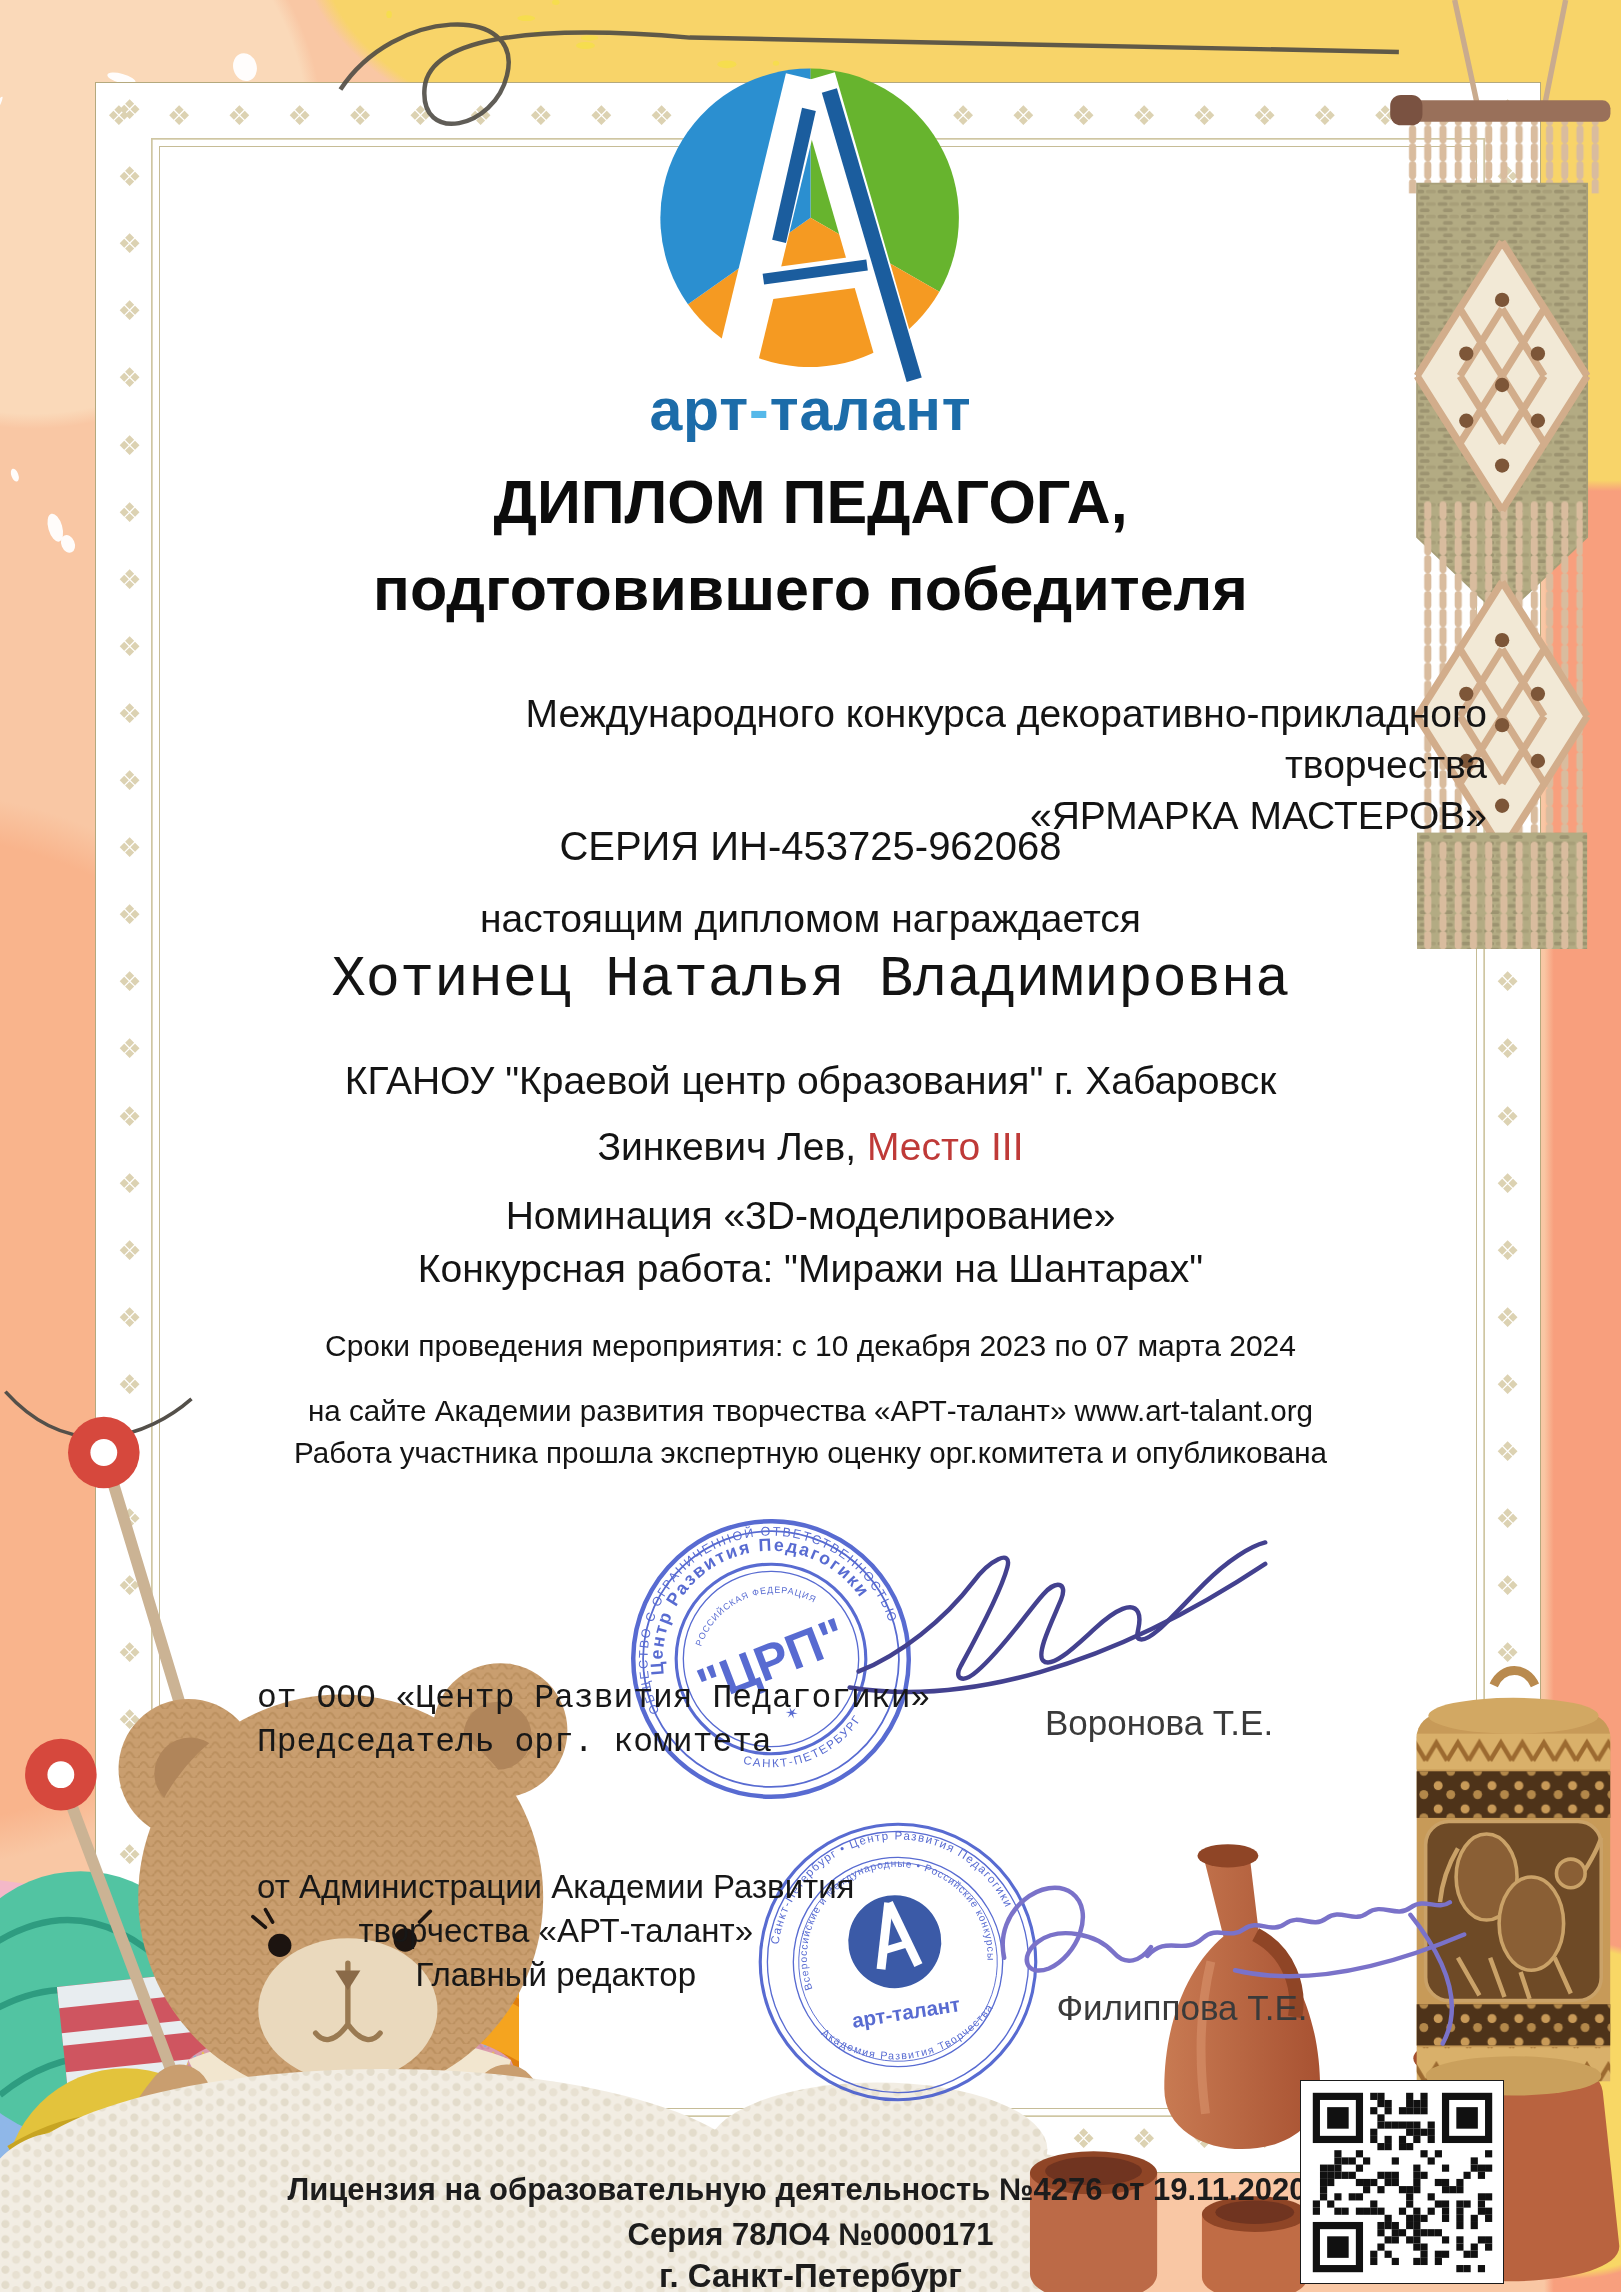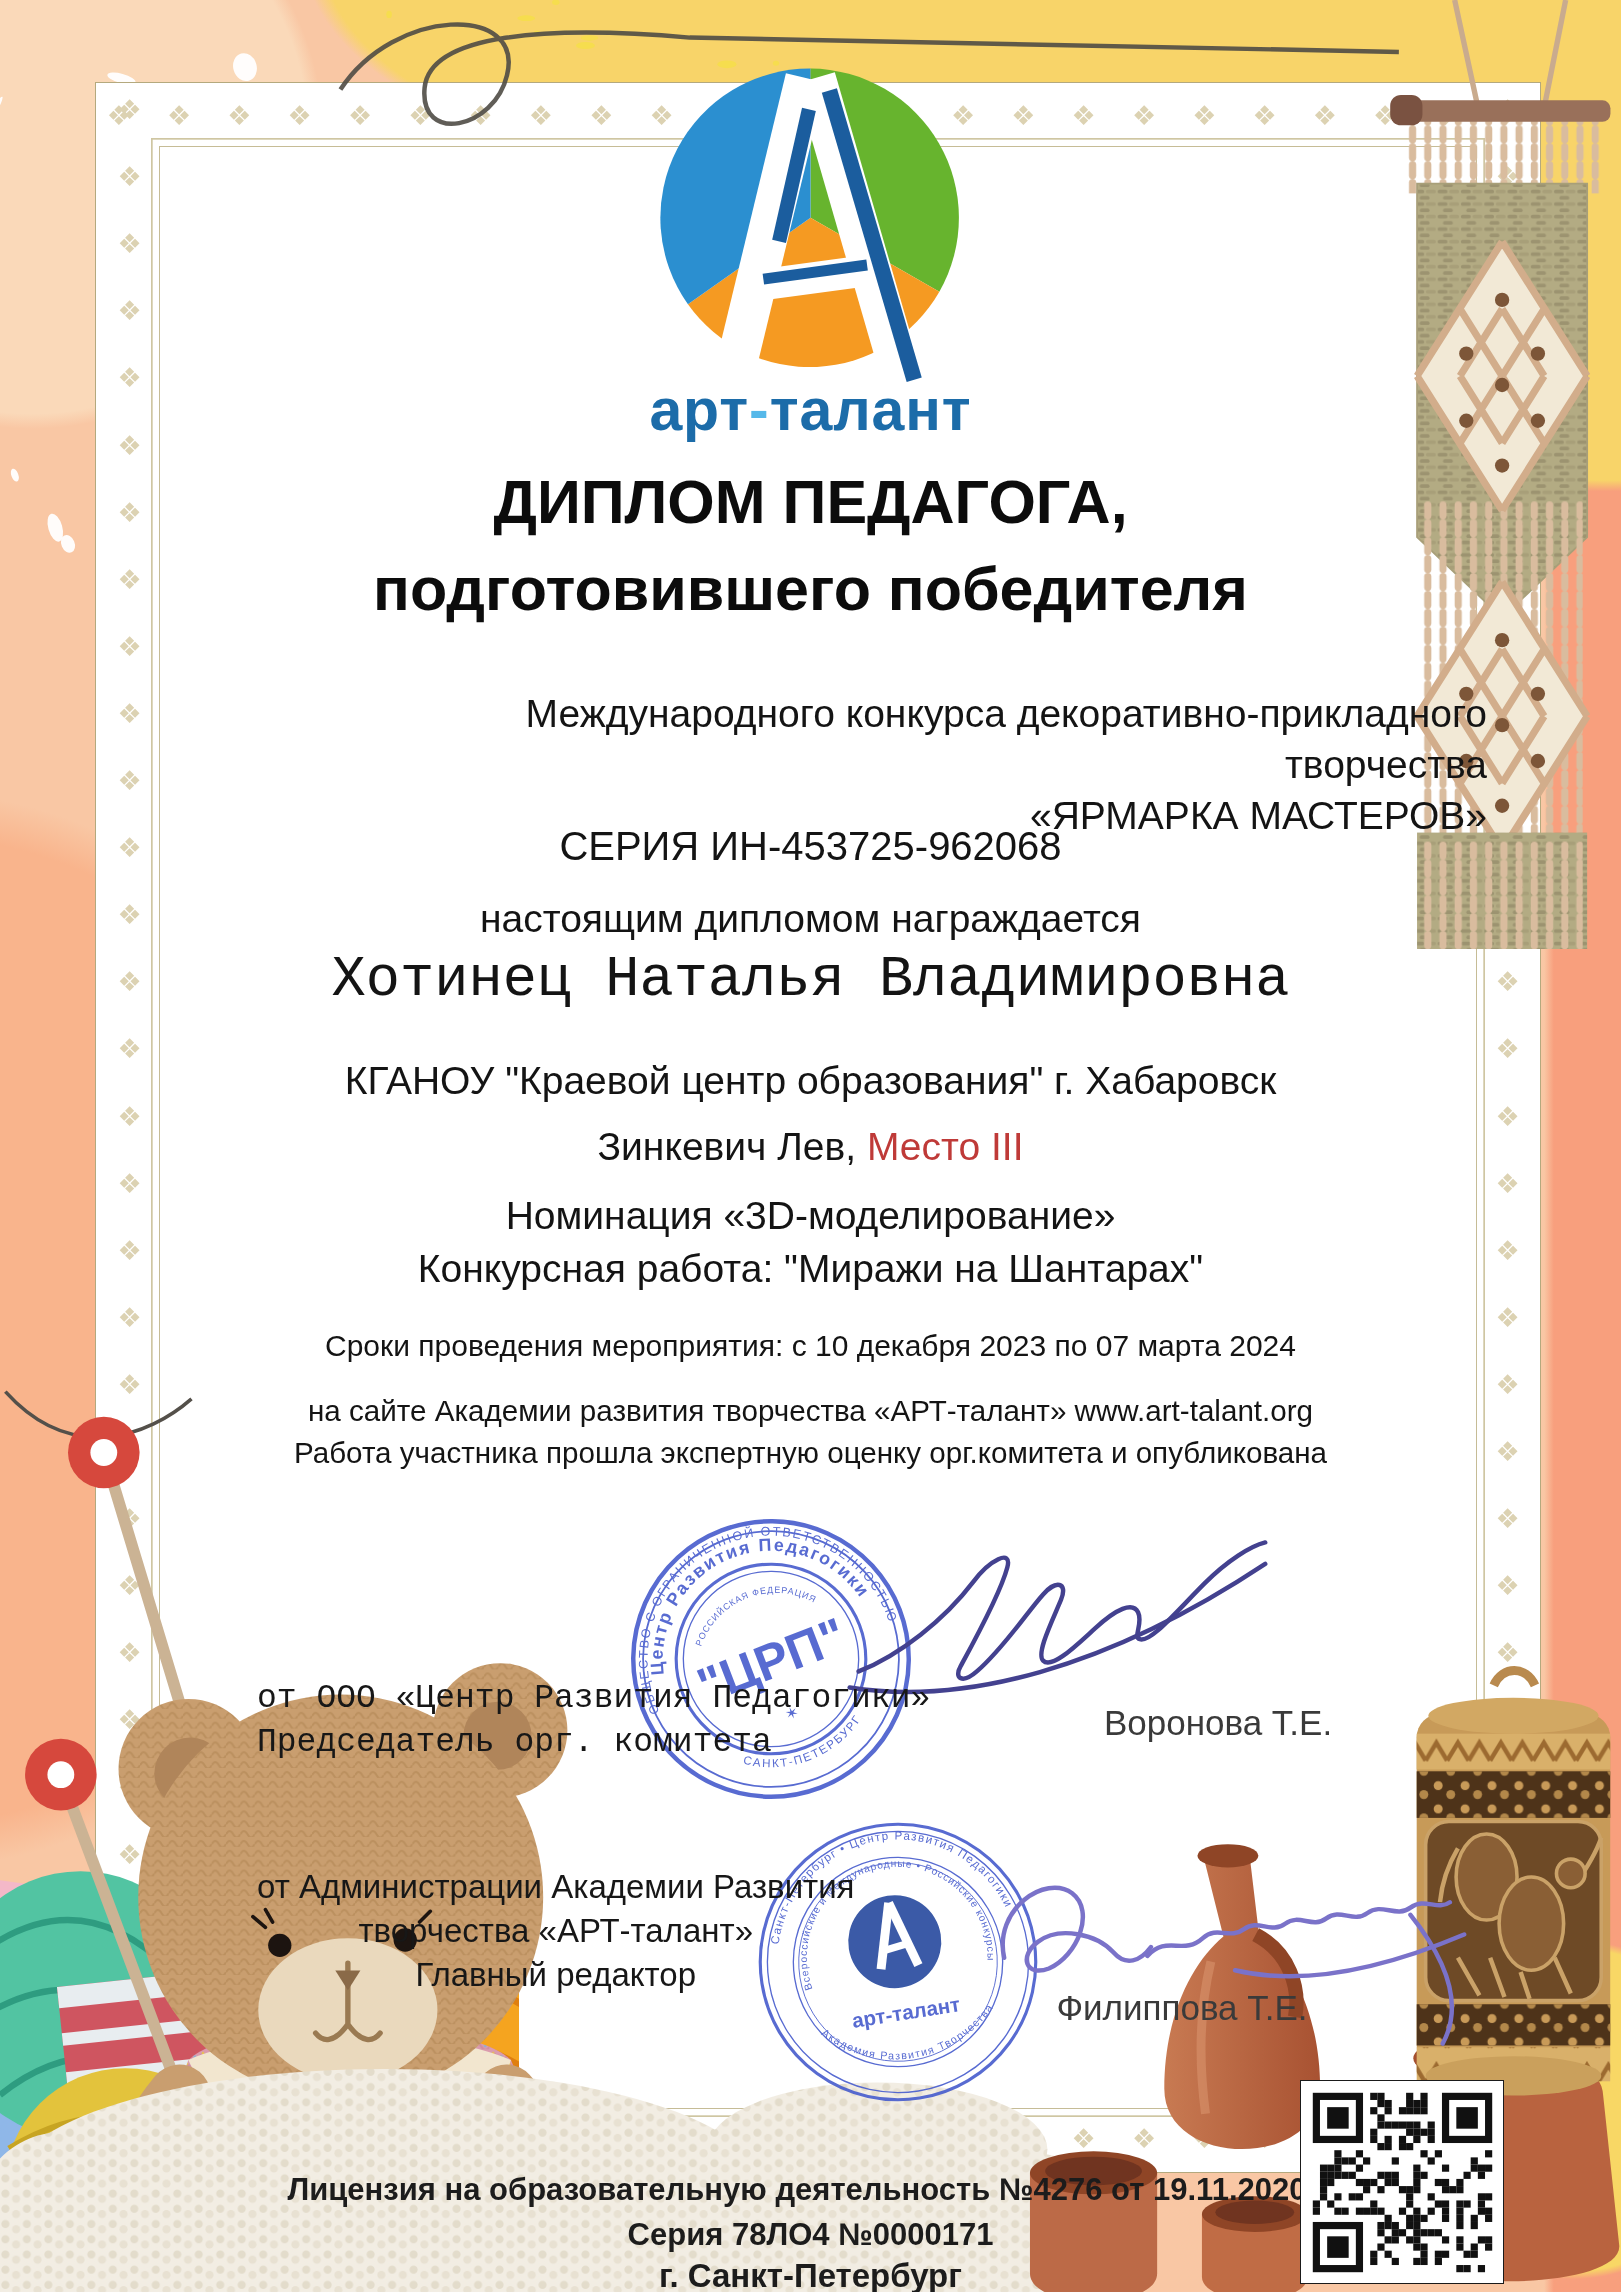--- a/index.html
+++ b/index.html
@@ -40,21 +40,21 @@
   #nomwork{top:1189px;font-size:39px;line-height:53px;}
   #dates{top:1329px;font-size:30px;}
   #note{top:1390px;font-size:29.6px;line-height:42px;}
   #license{top:2167px;font-size:31px;font-weight:700;line-height:45px;z-index:30;color:#1c1c1c;}
   #city{top:2257px;font-size:33px;font-weight:700;z-index:30;color:#1c1c1c;}
   
   .sig-label{position:absolute;left:257px;text-align:left;font-size:33px;line-height:44px;color:#171717;z-index:30;}
   #sig1-label{top:1677px;font-family:Liberation Mono, monospace;}
   #sig2-label{top:1865px;text-align:center;}
   .sig-name{position:absolute;font-size:35px;color:#3a3a3a;z-index:30;text-align:center;}
-  #sig1-name{left:1021px;width:394px;top:1703px;}
+  #sig1-name{left:962px;width:394px;top:1703px;}
   #sig2-name{left:985px;width:394px;top:1988px;}
   .stamp{position:absolute;width:288px;height:288px;z-index:20;opacity:.92;}
   #stamp1{left:627px;top:1515px;transform:rotate(-21deg);}
   #stamp2{left:754px;top:1818px;transform:rotate(-9deg);}
   .sigsvg{position:absolute;z-index:22;}
   #sig1-svg{left:837px;top:1512px;}
   #sig2-svg{left:963px;top:1852px;}
   
   .art{position:absolute;}
   #splatter{left:0;top:0;z-index:1;}

